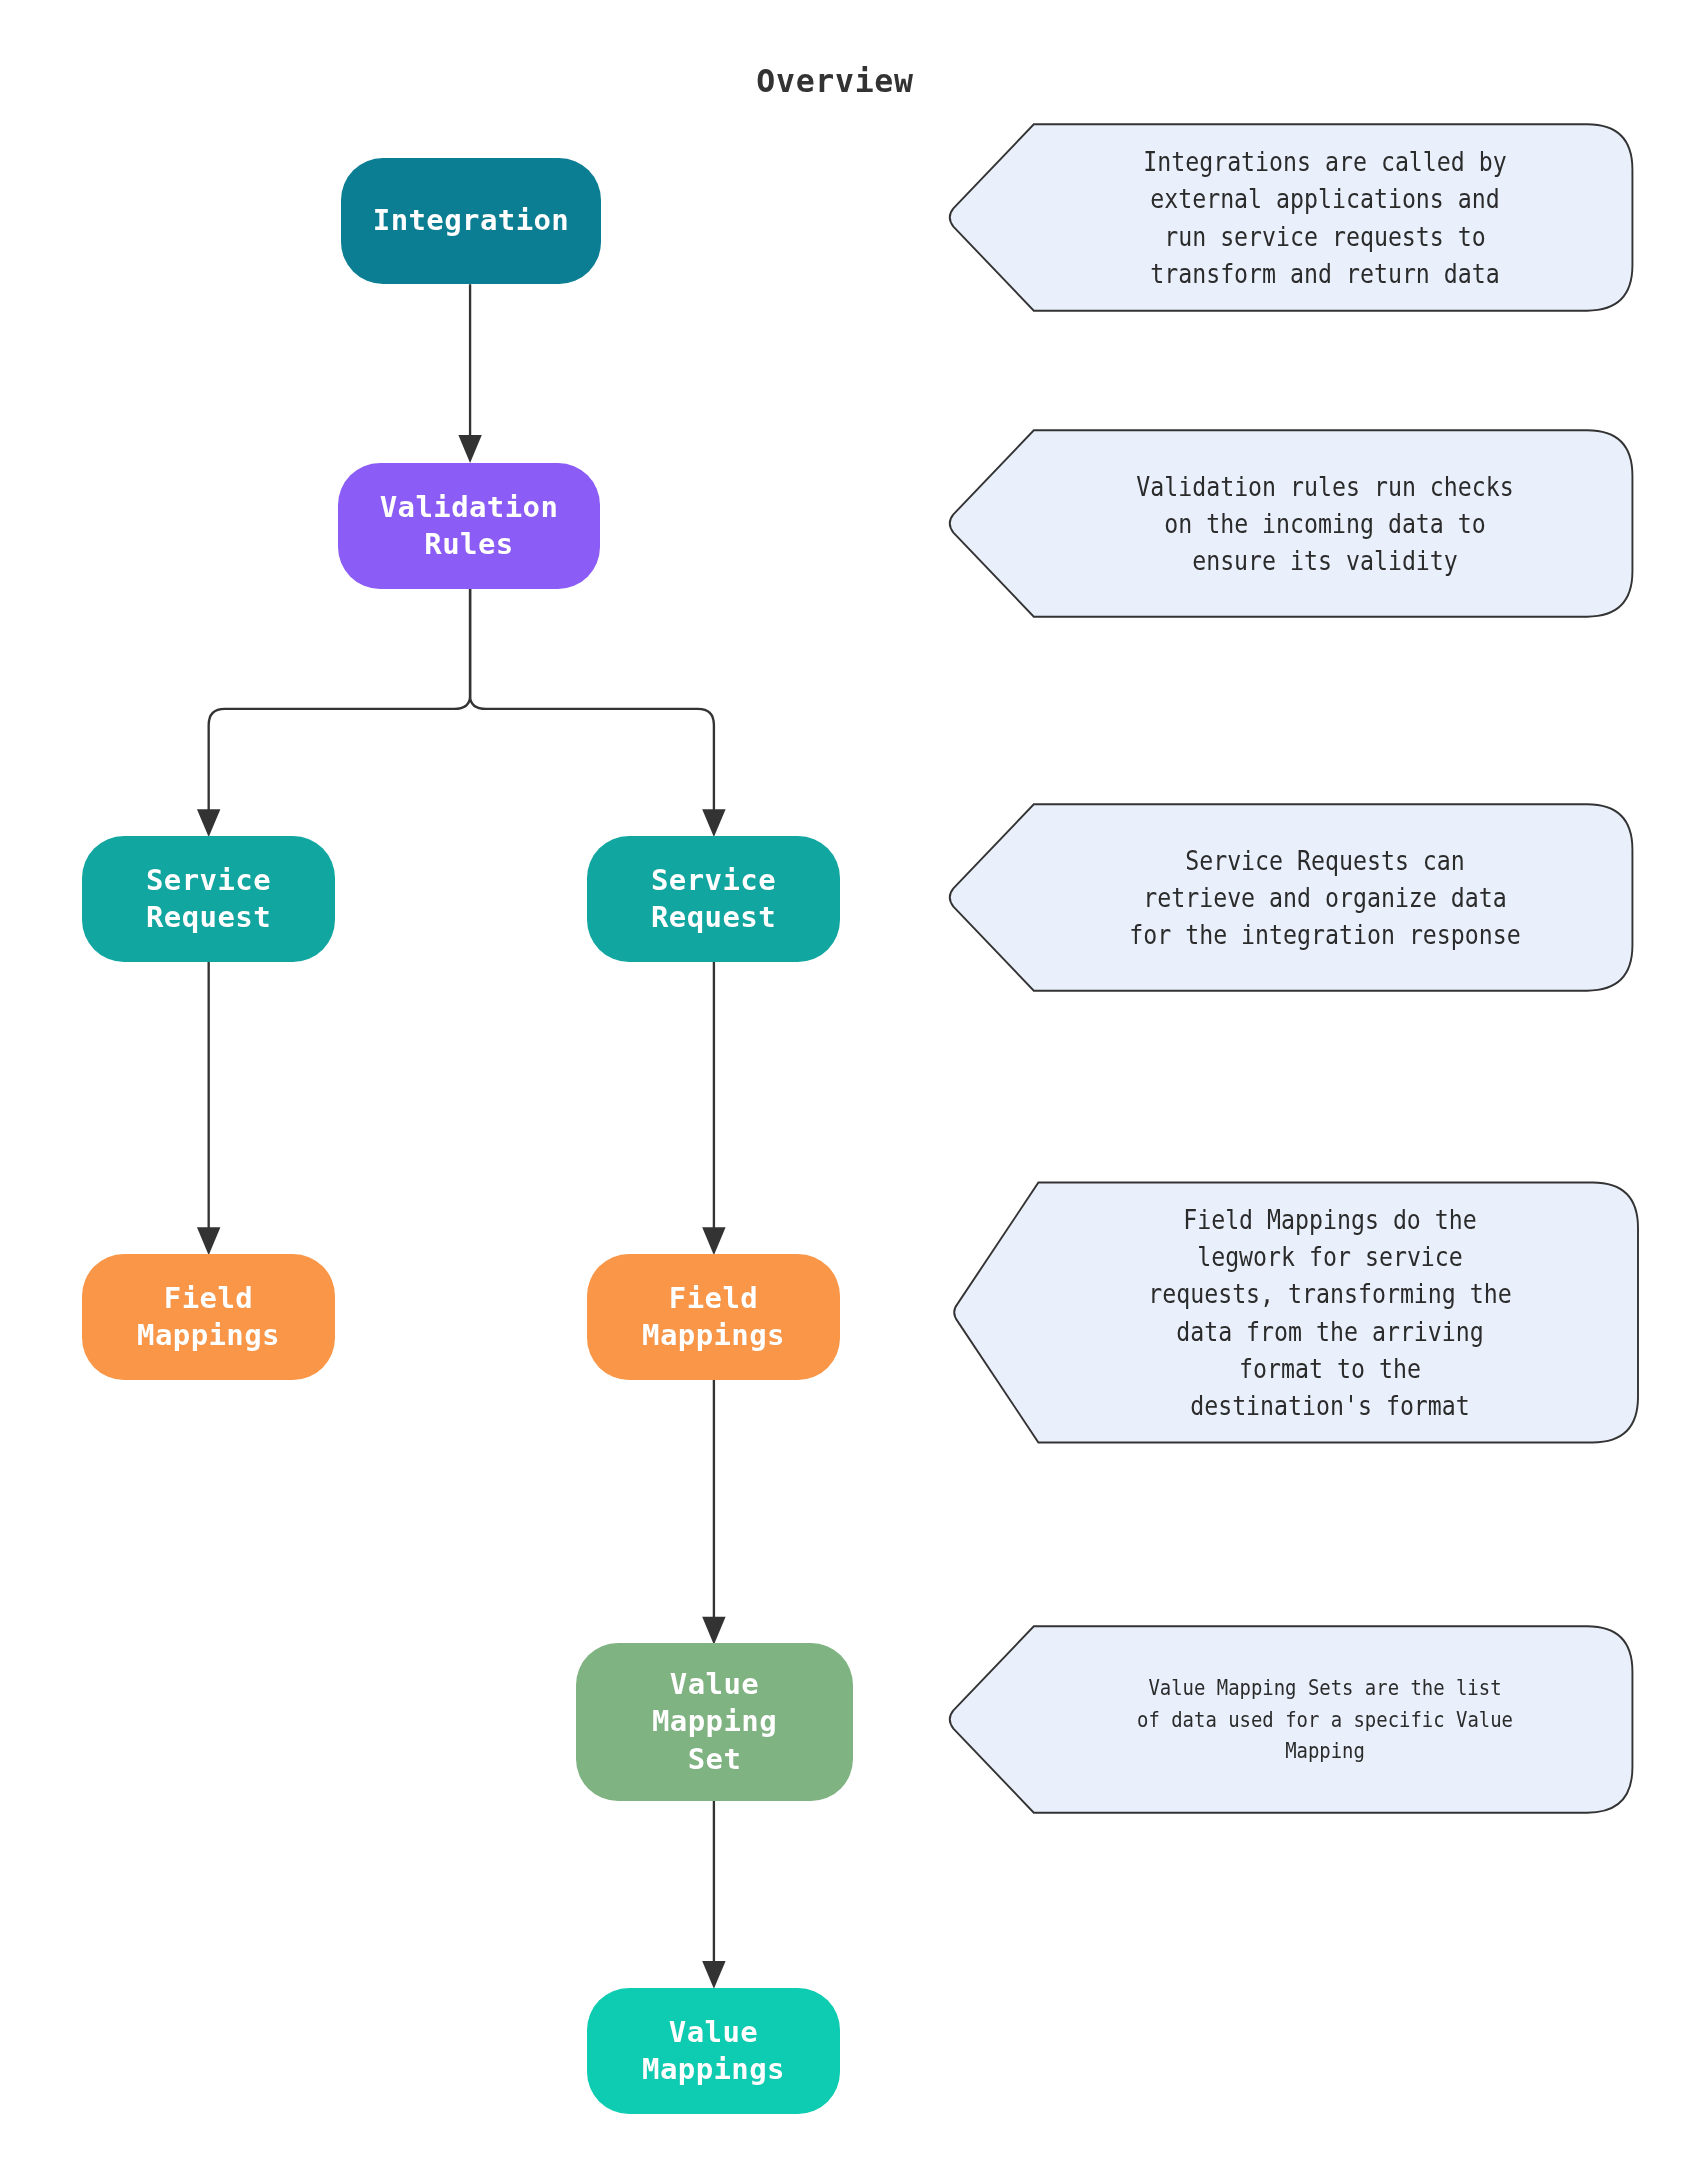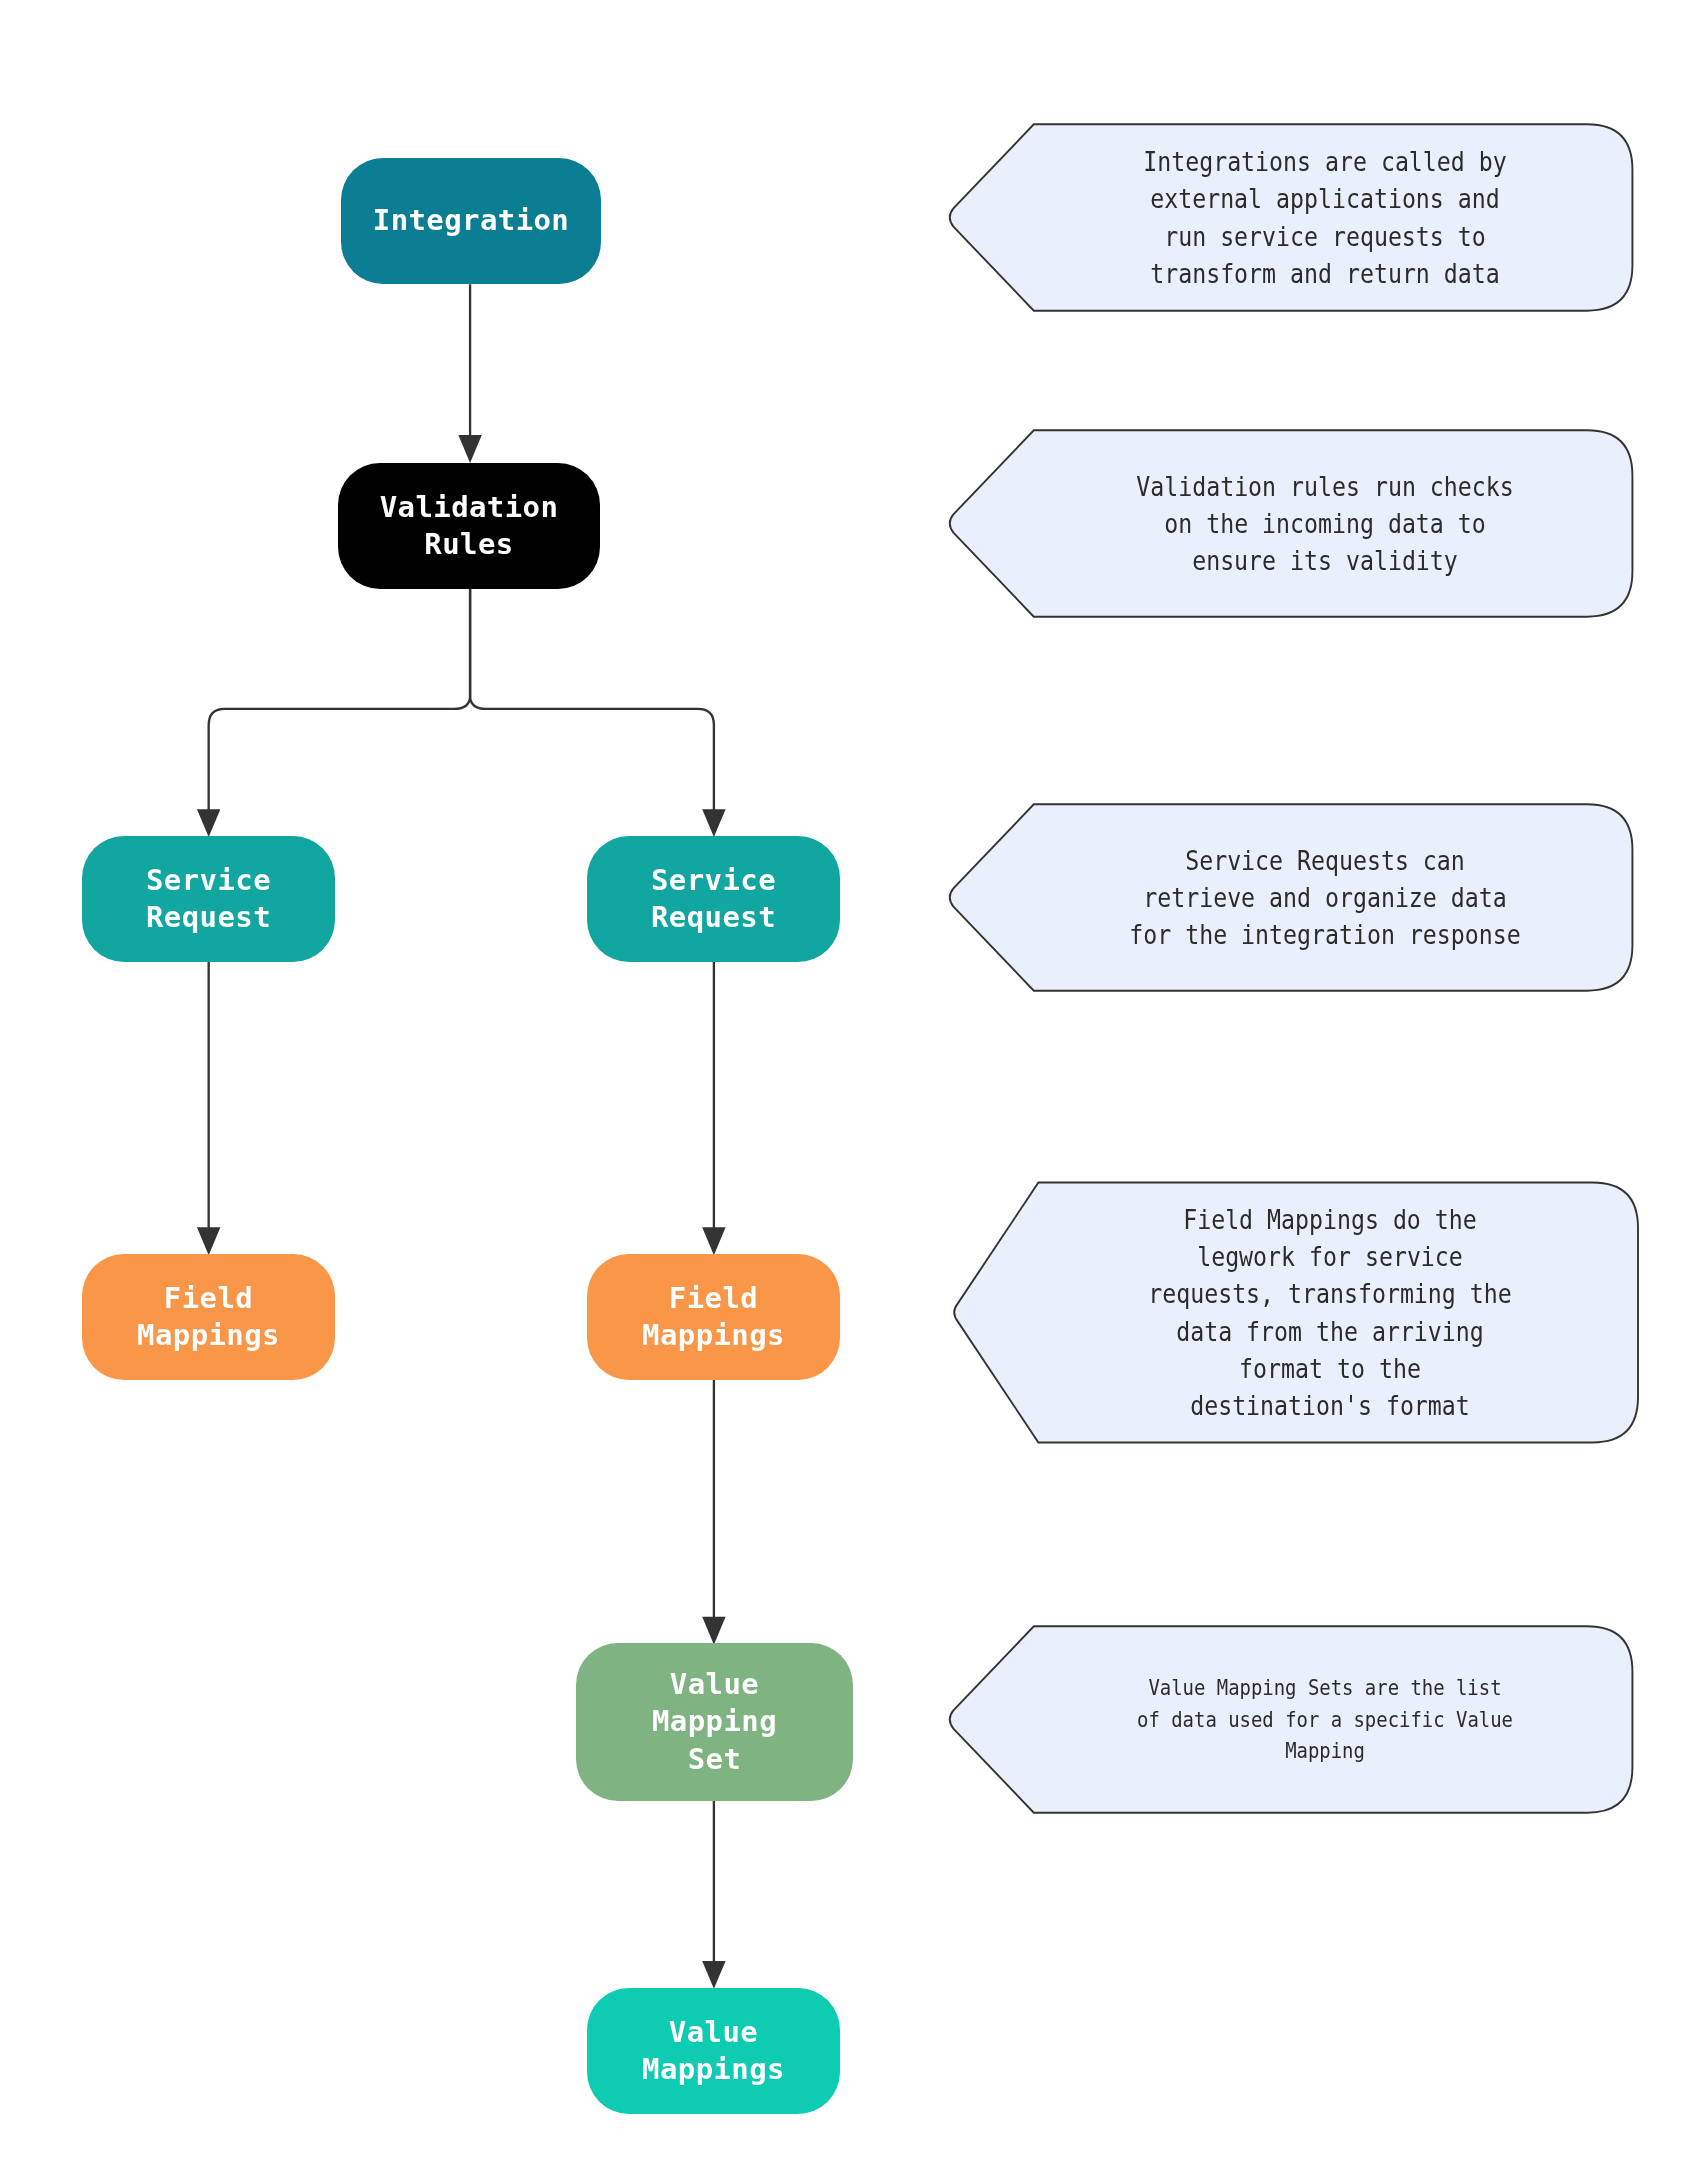--- a/index.html
+++ b/index.html
@@ -110,20 +110,21 @@
   .callout-text.small {
     font-size: 22px;
     line-height: 1.45;
   }
 </style>
 </head>
 <body>
 
 <div id="diagram-root">
 
+  <div id="page-title">Overview</div>
 
   <svg id="edge-layer" viewBox="0 0 2304 2981">
 
     <g>
       <path class="edge-path" d="M 642,388 L 642,600"></path>
       <polygon class="edge-arrow-head" points="642,632 626,594 658,594"></polygon>
     </g>
 
     <g>
       <path class="edge-path" d="M 642,803 L 642,950 Q 642,968 620,968 L 307,968 Q 285,968 285,990 L 285,1112"></path>
@@ -151,21 +152,21 @@
     </g>
 
     <g>
       <path class="edge-path" d="M 975,2458 L 975,2686"></path>
       <polygon class="edge-arrow-head" points="975,2716 959,2678 991,2678"></polygon>
     </g>
   </svg>
 
   <div class="flow-node" style="left:341px; top:158px; width:260px; height:126px; background:#0C7E93;">Integration</div>
 
-  <div class="flow-node" style="left:338px; top:463px; width:262px; height:126px; background:#000000;">Validation
+  <div class="flow-node" style="left:338px; top:463px; width:262px; height:126px; background:#8b5cf6;">Validation
 Rules</div>
 
   <div class="flow-node" style="left:82px; top:836px; width:253px; height:126px; background:#11A6A0;">Service
 Request</div>
 
   <div class="flow-node" style="left:587px; top:836px; width:253px; height:126px; background:#11A6A0;">Service
 Request</div>
 
   <div class="flow-node" style="left:82px; top:1254px; width:253px; height:126px; background:#F99647;">Field
 Mappings</div>

